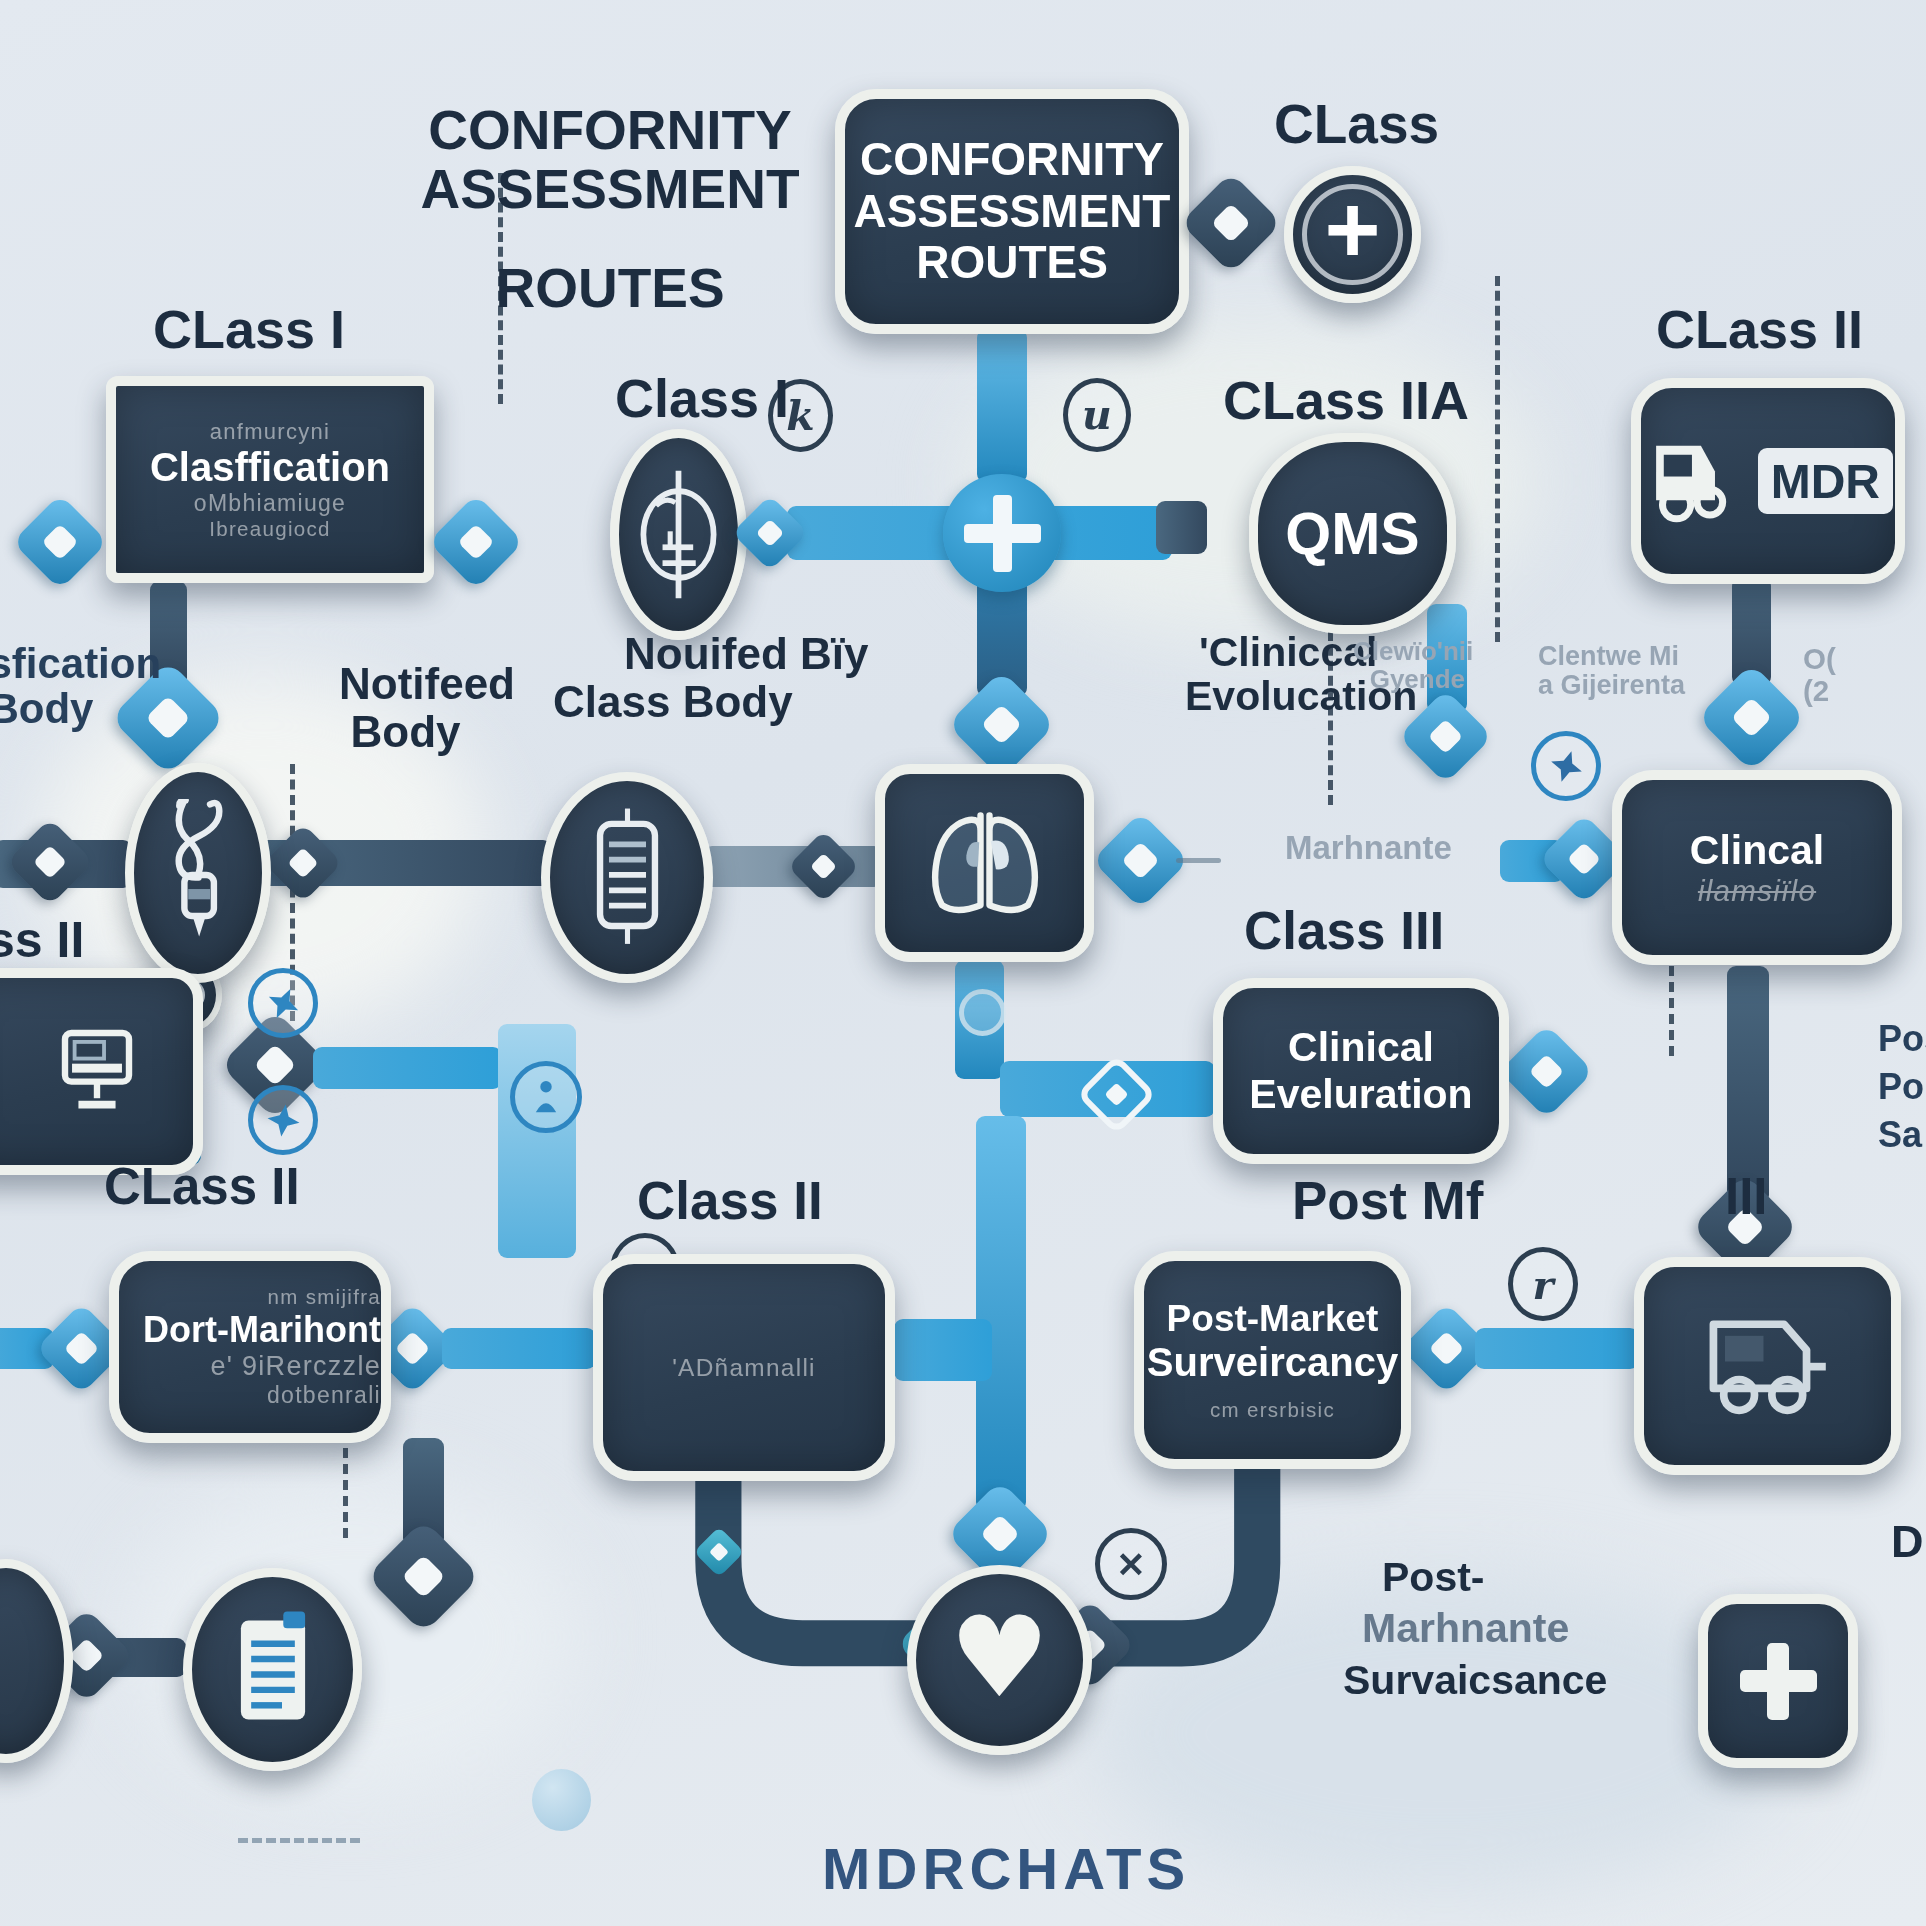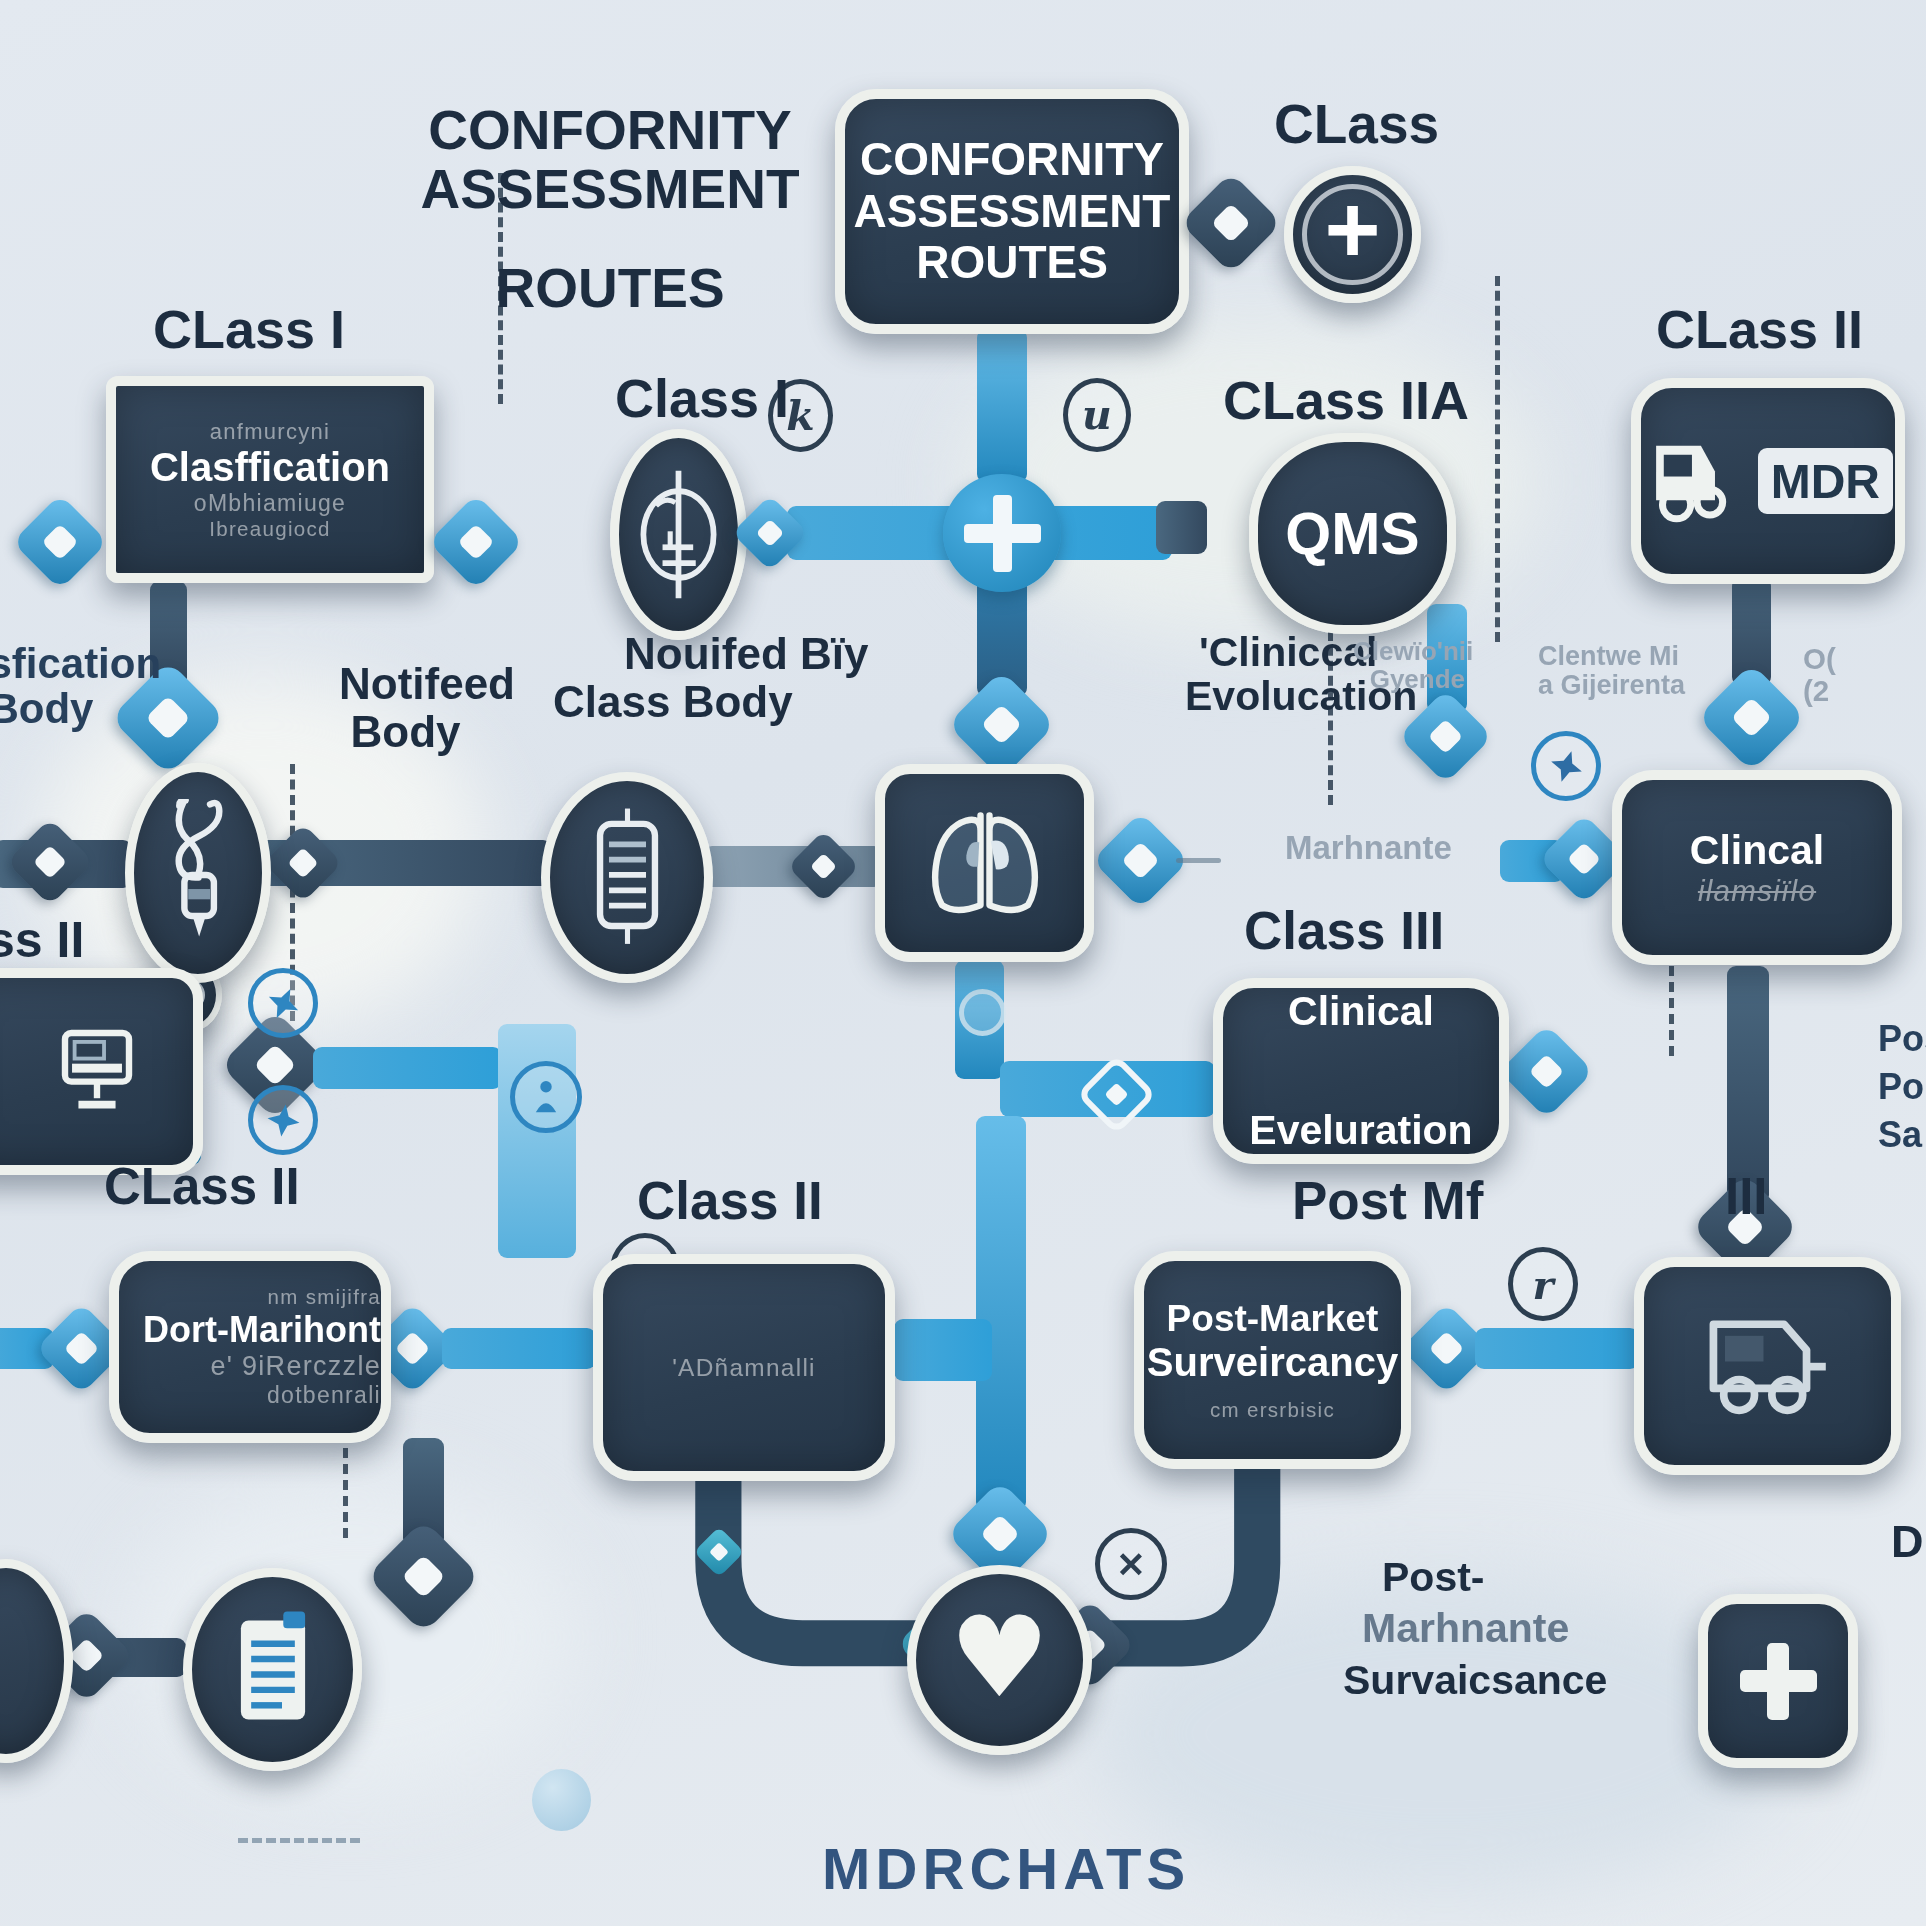--- a/index.html
+++ b/index.html
@@ -234,21 +234,21 @@
 
   <div class="box" style="left:875px;top:764px;width:199px;height:178px;border-radius:35px;">
     <svg width="122" height="109" viewBox="0 0 190 170">
       <path d="M 88 10 L 88 150 Q 50 165 28 150 Q 10 120 22 70 Q 34 28 66 18 Q 88 12 88 34 Z" fill="rgba(120,160,190,.25)" stroke="#eef2f0" stroke-width="10" stroke-linejoin="round"></path>
       <path d="M 102 10 L 102 150 Q 140 165 162 150 Q 180 120 168 70 Q 156 28 124 18 Q 102 12 102 34 Z" fill="rgba(120,160,190,.25)" stroke="#eef2f0" stroke-width="10" stroke-linejoin="round"></path>
       <path d="M 104 50 Q 128 44 132 74 Q 134 96 112 94 Z" fill="#dde7ee"></path>
       <path d="M 86 52 Q 70 48 66 72 Q 64 92 84 90 Z" fill="#9fb4c4"></path>
     </svg>
   </div>
 
-  <div class="box" style="left:1213px;top:978px;width:276px;height:166px;font-size:41px;line-height:1.15;justify-content:space-between;">
+  <div class="box" style="left:1213px;top:978px;width:276px;height:166px;font-size:41px;line-height:1.15;">
     <span>Clinical</span>
     <span>Eveluration</span>
   </div>
 
   <div class="box" style="left:1612px;top:770px;width:270px;height:175px;">
     <span style="font-size:41px;">Clincal</span>
     <span class="garb" style="font-size:29.5px;text-decoration:line-through;font-style:italic;">ilamsiïlo</span>
   </div>
 
   <div class="oc ocb" style="left:1531px;top:731px;width:60px;height:60px;">

